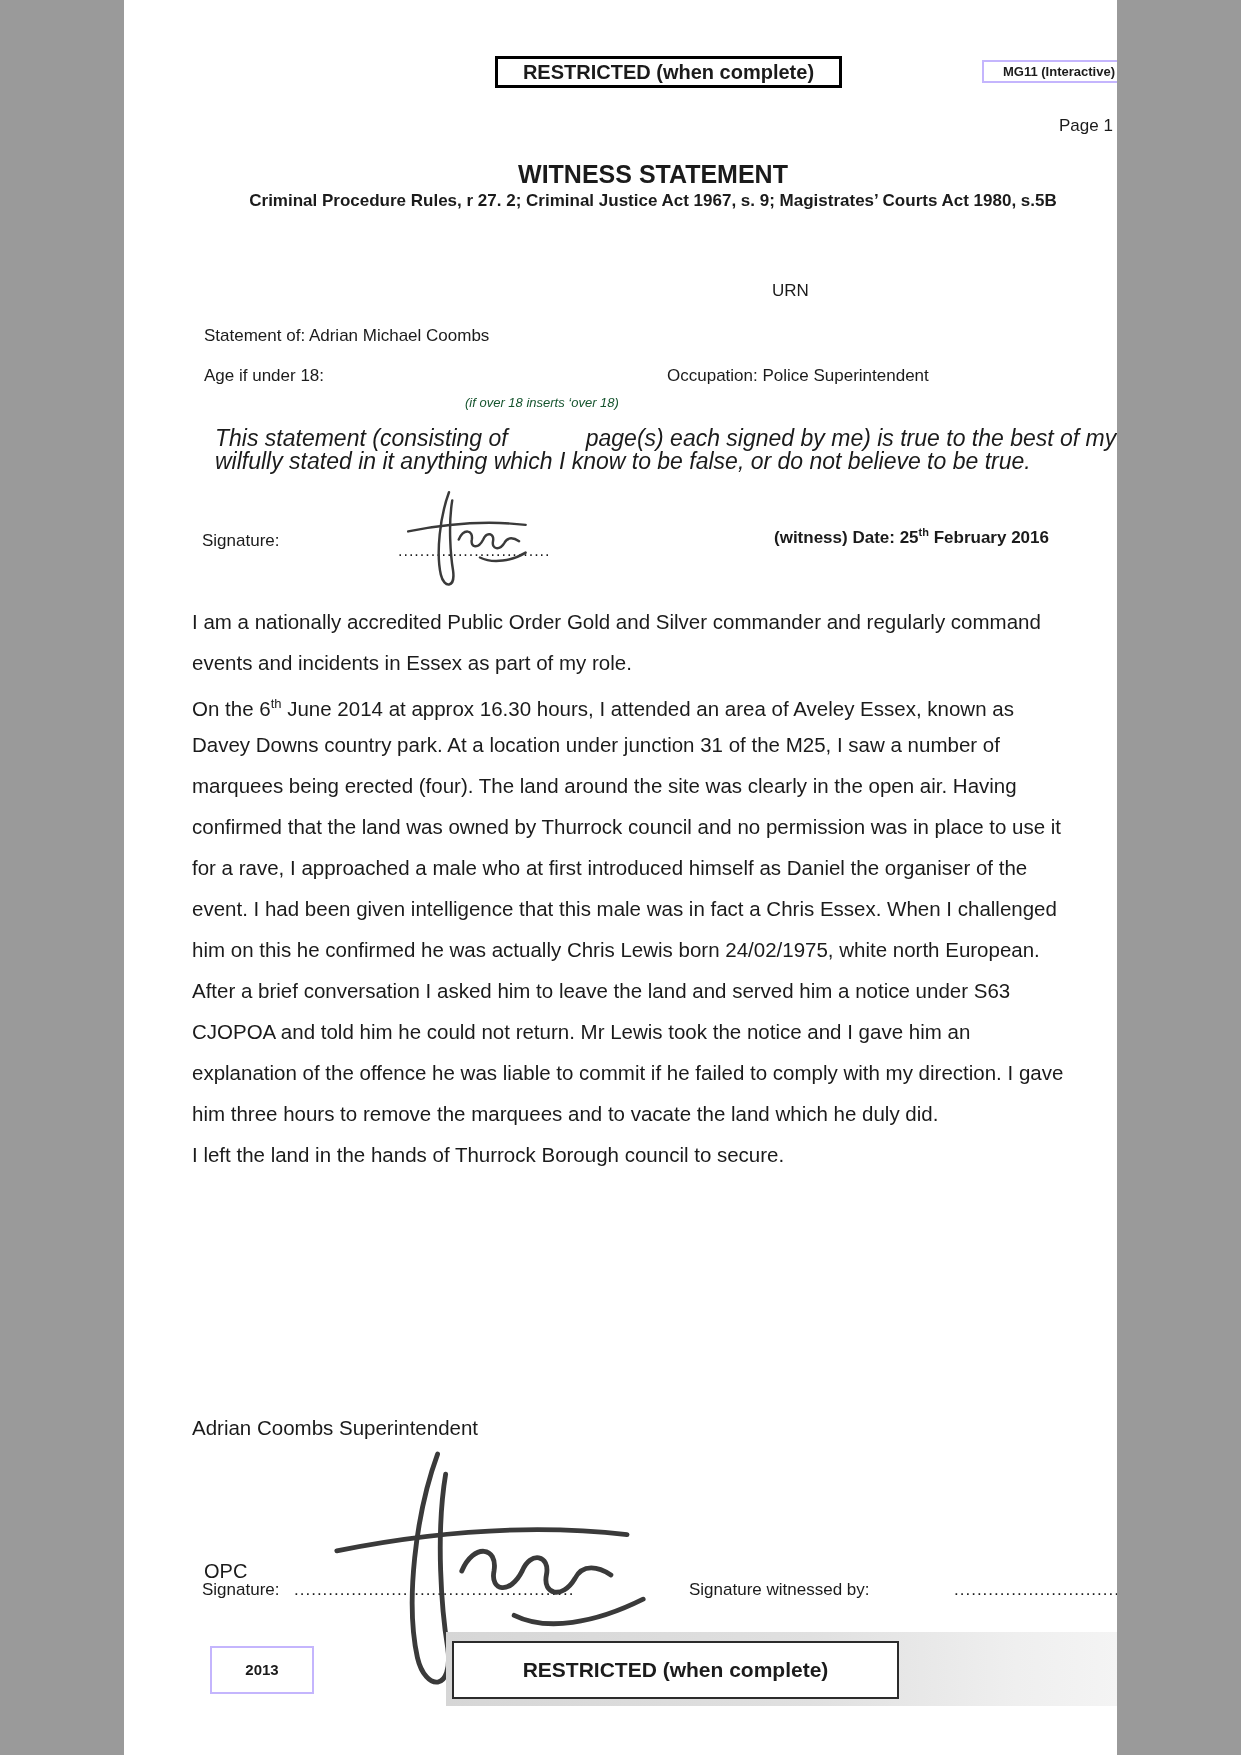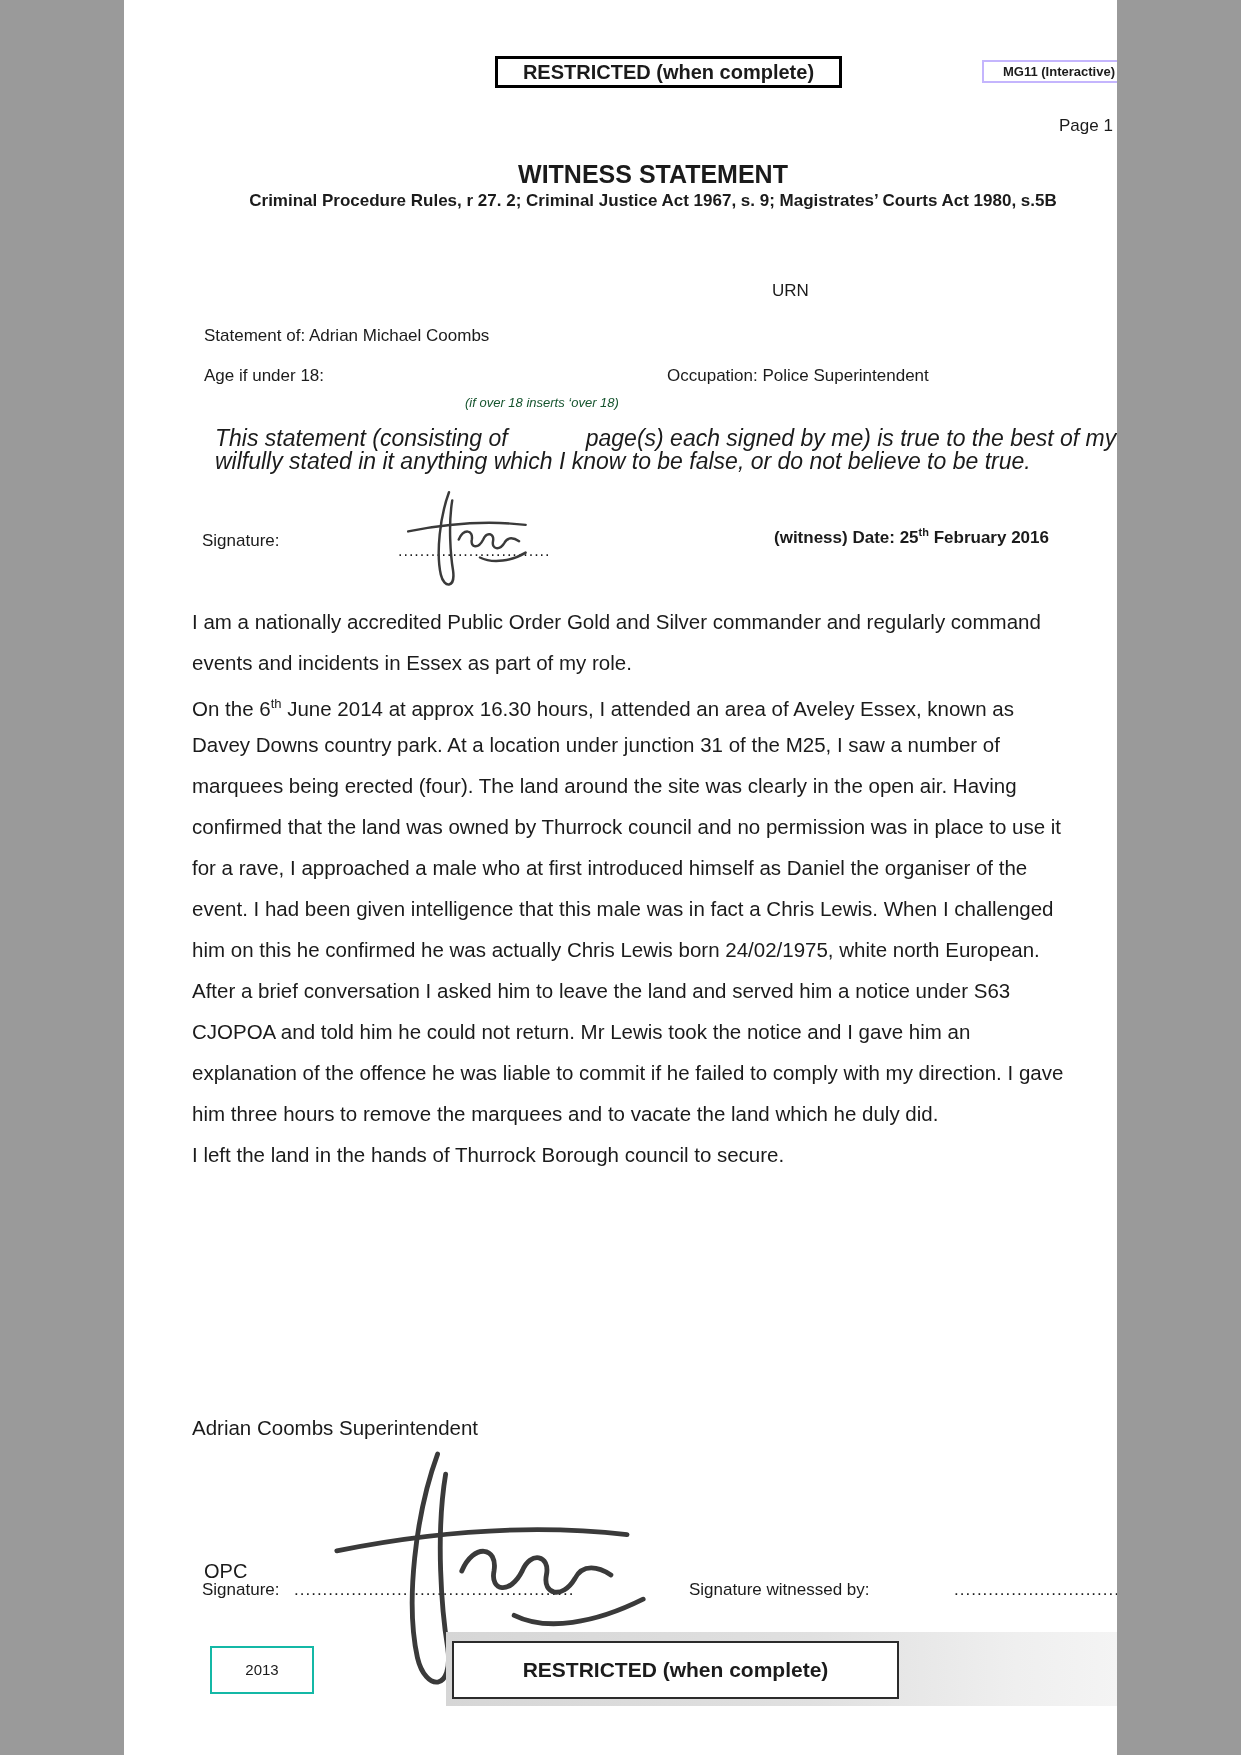--- a/index.html
+++ b/index.html
@@ -54,21 +54,21 @@
   .f-wit-dots {
     position:absolute; left:830px; top:1580px; width:306px; height:21px;
     font-size:17px; overflow:hidden; white-space:nowrap; letter-spacing:1px;
   }
   .smudge {
     position:absolute; left:322px; top:1632px; width:815px; height:74px;
     background:linear-gradient(90deg,#d6d6d6 0%,#e0e0e0 45%,#efefef 70%,#fbfbfb 100%);
   }
   .year-box {
     position:absolute; left:86px; top:1646px; width:100px; height:44px;
-    border:2px solid #14b8a6; background:#fff; font-weight:normal; font-size:15px;
+    border:2px solid #c4b5fd; background:#fff; font-weight:bold; font-size:15px;
     text-align:center; line-height:44px;
   }
   .banner-bottom {
     position:absolute; left:328px; top:1641px; width:443px; height:54px;
     background:#fff; border:2px solid #2b2b2b; font-weight:bold; font-size:21px;
     text-align:center; line-height:54px; white-space:nowrap;
   }
 </style>
 </head>
 <body>
@@ -106,21 +106,21 @@
   <div class="witness-date"><span>(witness) Date: 25</span><sup>th</sup><span> February 2016</span></div>
 
   <div class="body-text">
     <div class="body-line">I am a nationally accredited Public Order Gold and Silver commander and regularly command</div>
     <div class="body-line">events and incidents in Essex as part of my role.</div>
     <div class="body-line"><span>On the 6</span><sup>th</sup><span> June 2014 at approx 16.30 hours, I attended an area of Aveley Essex, known as</span></div>
     <div class="body-line">Davey Downs country park. At a location under junction 31 of the M25, I saw a number of</div>
     <div class="body-line">marquees being erected (four). The land around the site was clearly in the open air. Having</div>
     <div class="body-line">confirmed that the land was owned by Thurrock council and no permission was in place to use it</div>
     <div class="body-line">for a rave, I approached a male who at first introduced himself as Daniel the organiser of the</div>
-    <div class="body-line">event. I had been given intelligence that this male was in fact a Chris Lewis. When I challenged</div>
+    <div class="body-line">event. I had been given intelligence that this male was in fact a Chris Essex. When I challenged</div>
     <div class="body-line">him on this he confirmed he was actually Chris Lewis born 24/02/1975, white north European.</div>
     <div class="body-line">After a brief conversation I asked him to leave the land and served him a notice under S63</div>
     <div class="body-line">CJOPOA and told him he could not return. Mr Lewis took the notice and I gave him an</div>
     <div class="body-line">explanation of the offence he was liable to commit if he failed to comply with my direction. I gave</div>
     <div class="body-line">him three hours to remove the marquees and to vacate the land which he duly did.</div>
     <div class="body-line">I left the land in the hands of Thurrock Borough council to secure.</div>
   </div>
 
   <div class="officer-name">Adrian Coombs Superintendent</div>
   <div class="opc">OPC</div>

